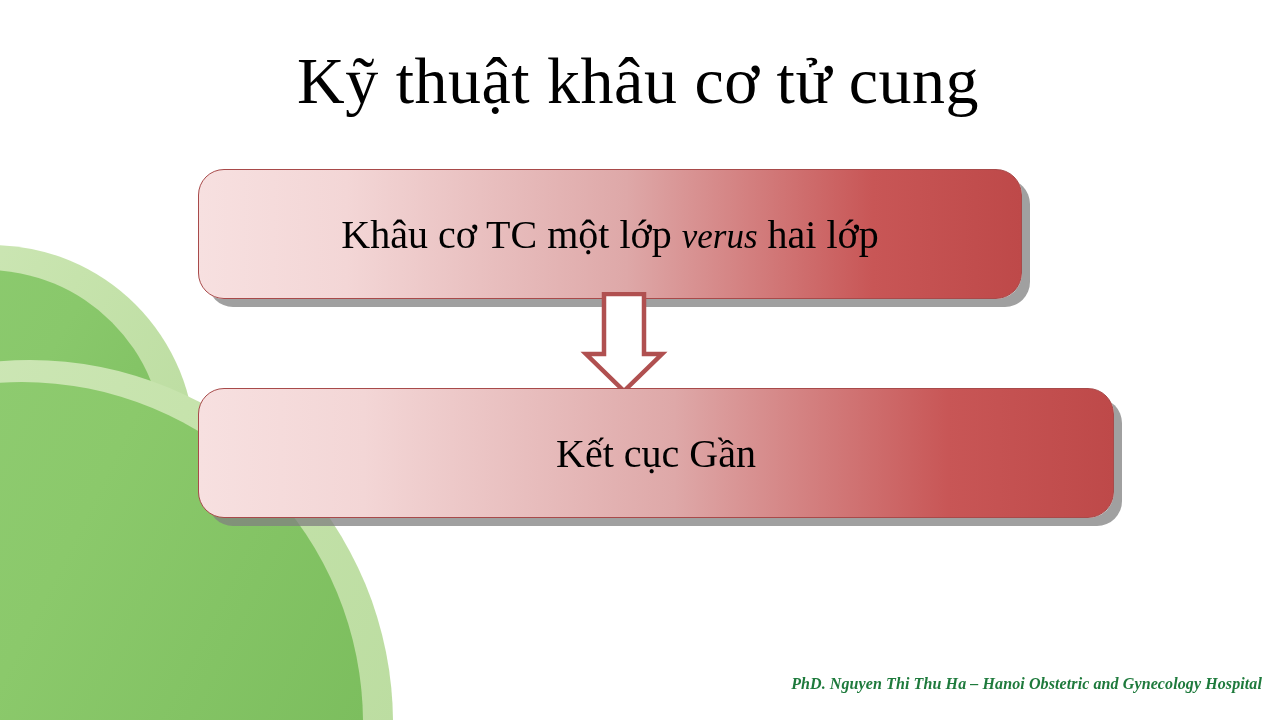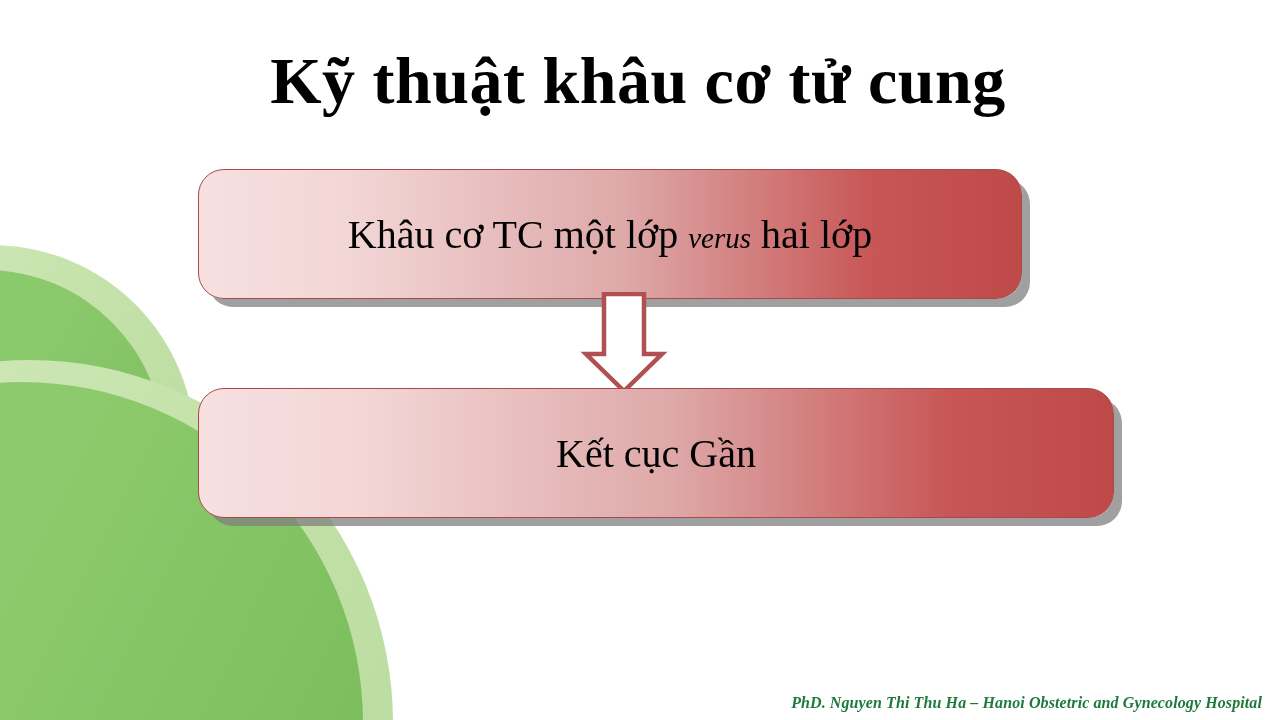--- a/index.html
+++ b/index.html
@@ -33,21 +33,21 @@
   }
 
   
   #title {
     position: absolute;
     left: 0;
     top: 46px;
     width: 1276px;
     text-align: center;
     font-family: "Liberation Serif", serif;
-    font-weight: bold;
+    font-weight: normal;
     font-size: 66px;
     line-height: 1.05;
     color: #000000;
     letter-spacing: 0.5px;
     white-space: nowrap;
   }
 
   
   .box {
     position: absolute;
@@ -62,21 +62,21 @@
   }
   .box-text {
     font-family: "Liberation Serif", serif;
     font-size: 40px;
     color: #000000;
     white-space: nowrap;
     text-align: center;
   }
   .box-text .em {
     font-style: italic;
-    font-size: 29px;
+    font-size: 35px;
   }
 
   #box-1 {
     left: 198px;
     top: 169px;
     width: 824px;
     height: 130px;
   }
   #box-2 {
     left: 198px;
@@ -91,21 +91,21 @@
     left: 578px;
     top: 292px;
     width: 92px;
     height: 102px;
   }
 
   
   #footer {
     position: absolute;
     right: 14px;
-    bottom: 8px;
+    bottom: 27px;
     font-family: "Liberation Serif", serif;
     font-weight: bold;
     font-style: italic;
     font-size: 16px;
     color: #1E7A3C;
     white-space: nowrap;
     letter-spacing: 0.1px;
   }
 </style>
 </head>

